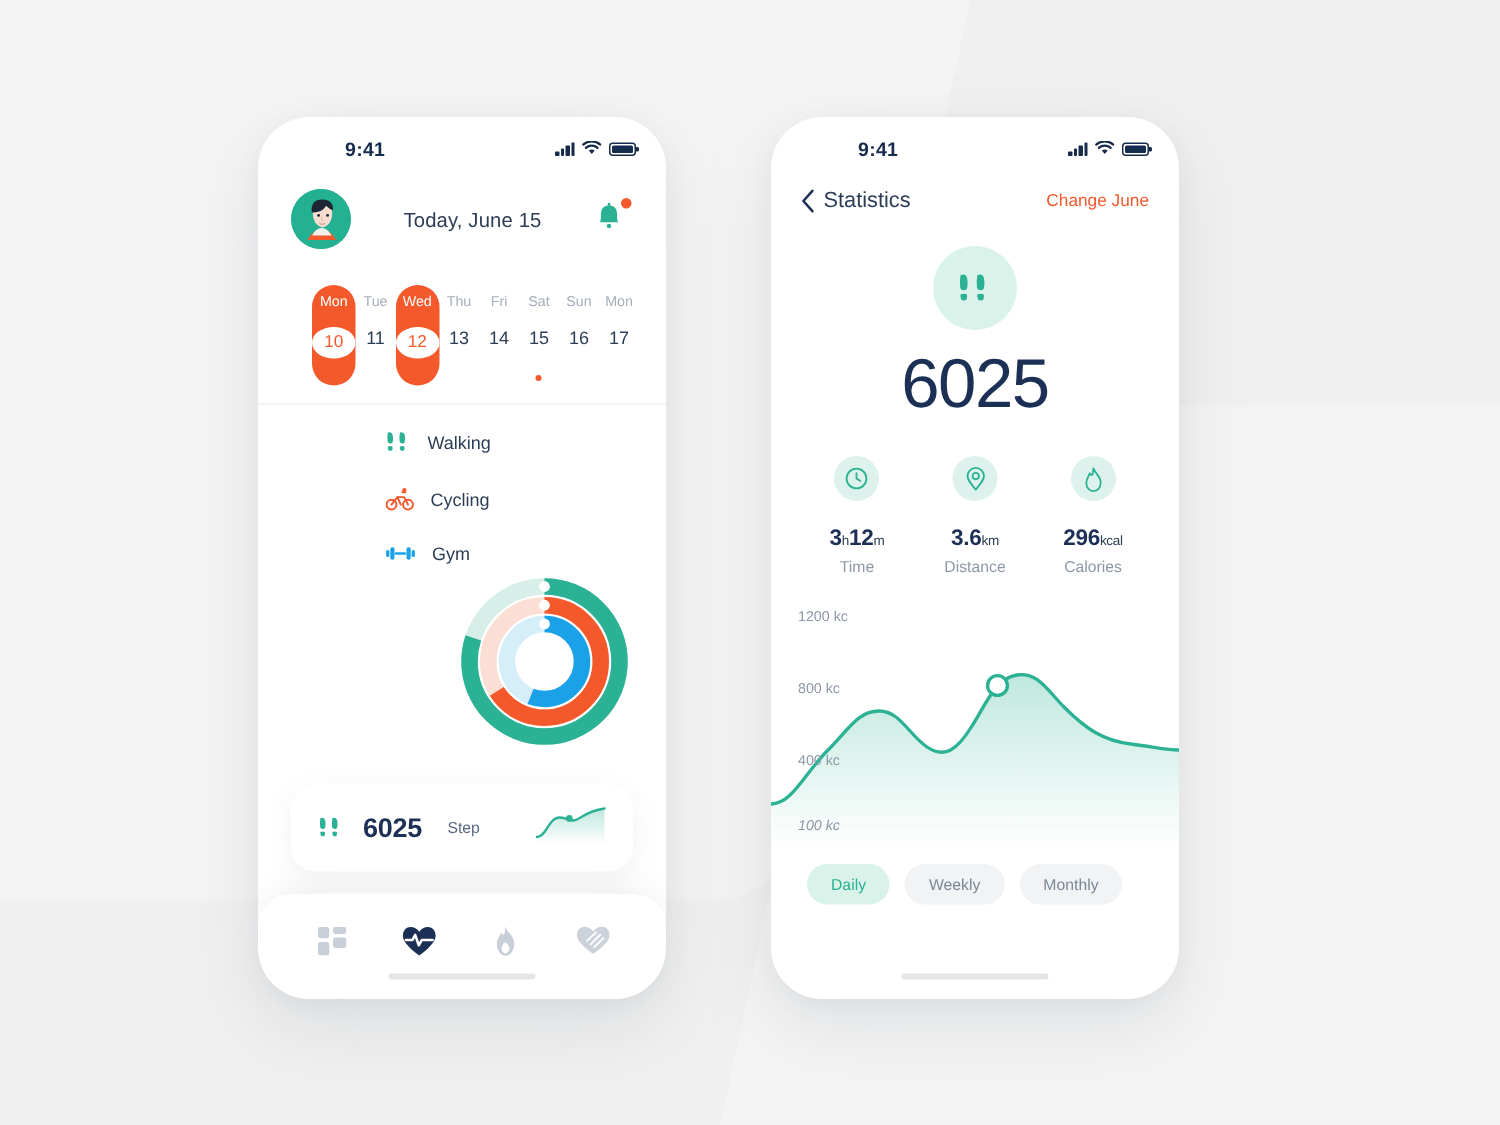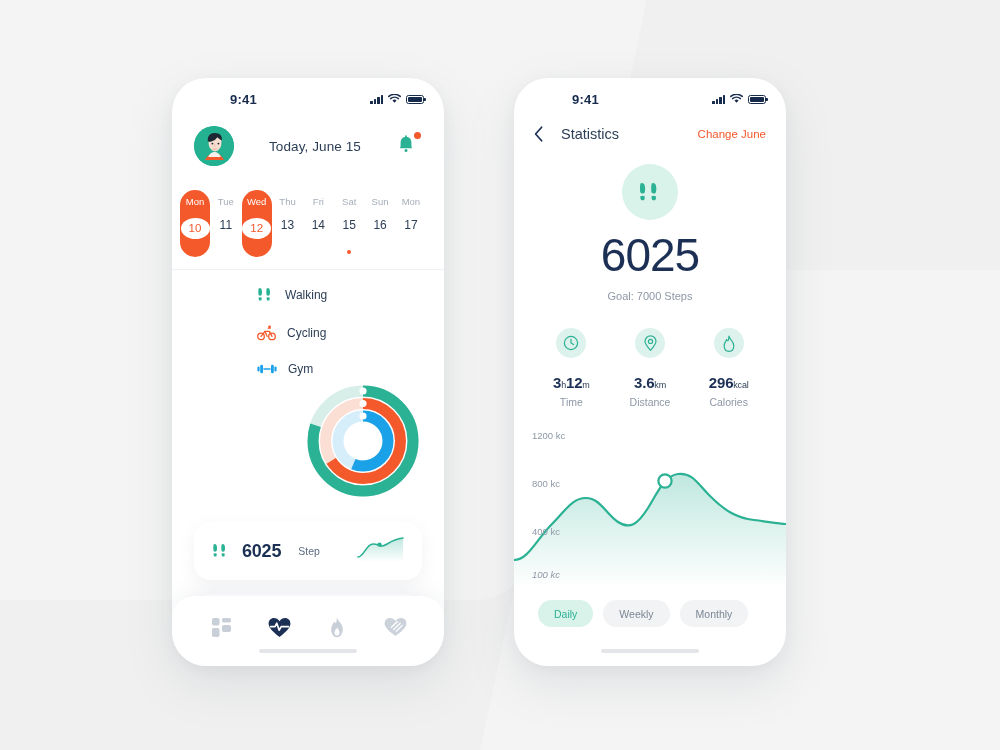--- a/index.html
+++ b/index.html
@@ -96,21 +96,21 @@
   }
   .bell-wrap { position: relative; width: 26px; height: 28px; flex: none; }
   .bell-dot {
     position: absolute; right: 1px; top: 0px;
     width: 7px; height: 7px; border-radius: 50%; background: #f4592b;
   }
 
   
   .week {
     display: flex; justify-content: space-between;
-    padding: 24px 18px 0 8px;
+    padding: 24px 18px 0 36px;
     position: relative;
   }
   .day {
     width: 30px; text-align: center; position: relative;
     padding-top: 6px; padding-bottom: 14px;
   }
   .day .dname { font-size: 9.5px; color: #a6aeb9; margin-bottom: 11px; }
   .day .dnum  { font-size: 12px; color: #2c3e56; font-weight: normal; }
   .day.selected { background: #f4592b; border-radius: 17px; }
   .day.selected .dname { color: #ffffff; }
@@ -167,21 +167,21 @@
   .home-ind {
     position: absolute; left: 50%; transform: translateX(-50%);
     bottom: 13px; width: 98px; height: 4px; border-radius: 2px; background: #e3e5e9;
   }
 
   
   .r-header {
     display: flex; align-items: center; justify-content: space-between;
     padding: 14px 20px 0 20px;
   }
-  .back-group { display: flex; align-items: center; gap: 18px; }
+  .back-group { display: flex; align-items: center; gap: 6px; }
   .r-title { font-size: 14.5px; color: #2c3e56; }
   .change-goal { font-size: 11.5px; color: #f4592b; }
 
   .step-badge {
     width: 56px; height: 56px; border-radius: 50%;
     background: #d9f2ea;
     margin: 22px auto 0 auto;
     display: flex; align-items: center; justify-content: center;
   }
   .big-num {
@@ -476,21 +476,20 @@
   <div class="step-badge">
     <svg width="24" height="25" viewBox="0 0 24 25">
       <path d="M2.4 3.4 q3.6 -1.4 4.4 2.2 q0.7 3.4 0 6.4 q-0.4 1.7 -2.5 1.5 q-2.1 -0.1 -2.2 -2.1 q-0.4 -4.6 0.3 -8 z" fill="#2bb193"></path>
       <path d="M2.4 16.2 q2.2 -0.8 4.2 0 q0.4 2.2 -0.3 3.6 q-1.7 1 -3.4 0 q-0.8 -1.7 -0.5 -3.6 z" fill="#2bb193"></path>
       <path d="M13.6 3.4 q3.6 -1.4 4.4 2.2 q0.7 3.4 0 6.4 q-0.4 1.7 -2.5 1.5 q-2.1 -0.1 -2.2 -2.1 q-0.4 -4.6 0.3 -8 z" fill="#2bb193"></path>
       <path d="M13.6 16.2 q2.2 -0.8 4.2 0 q0.4 2.2 -0.3 3.6 q-1.7 1 -3.4 0 q-0.8 -1.7 -0.5 -3.6 z" fill="#2bb193"></path>
     </svg>
   </div>
 
   <div class="big-num">6025</div>
-  <div class="goal-sub">Goal: 7000 Steps</div>
 
   <div class="metrics">
     <div class="metric">
       <div class="mcircle">
         <svg width="16" height="16" viewBox="0 0 16 16">
           <circle cx="8" cy="8" r="6.6" fill="none" stroke="#2bb193" stroke-width="1.2"></circle>
           <path d="M8 4.4 L8 8 L10.6 9.6" fill="none" stroke="#2bb193" stroke-width="1.2" stroke-linecap="round" stroke-linejoin="round"></path>
         </svg>
       </div>
       <div class="mval"><span>3</span><small>h</small><span>12</span><small>m</small></div>

